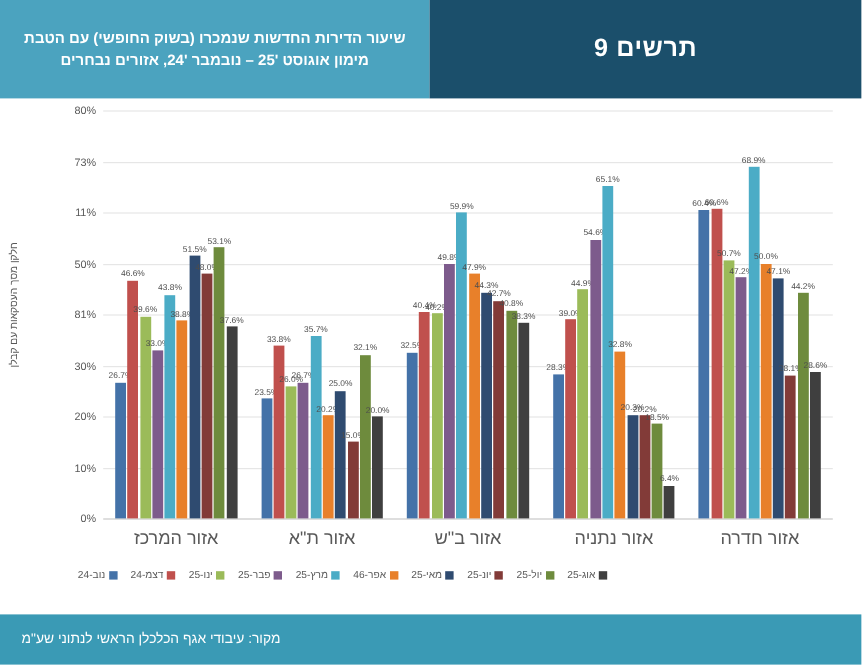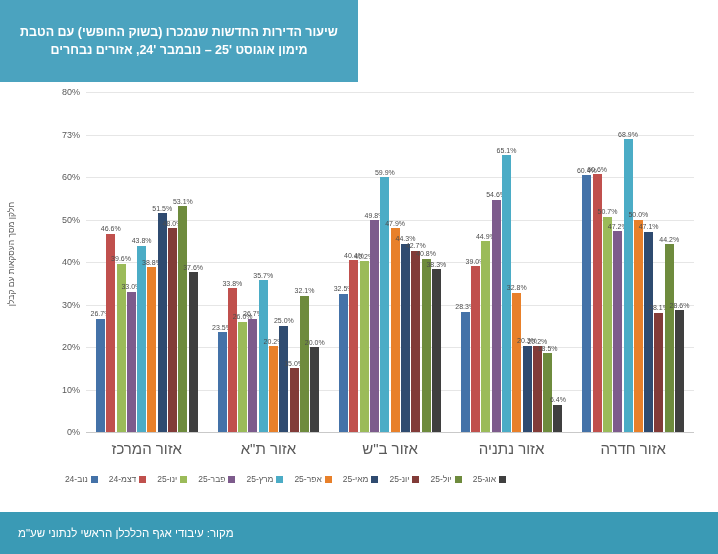--- a/index.html
+++ b/index.html
@@ -194,34 +194,37 @@
   .footer-text {
     font-size: 11.5px;
   }
 </style>
 </head>
 <body>
 
 <div class="header">
   <div class="header-left">
     <div class="header-left-text">שיעור הדירות החדשות שנמכרו (בשוק החופשי) עם הטבת מימון אוגוסט '25 – נובמבר '24, אזורים נבחרים</div>
+  </div>
+  <div class="header-right">
+    <div class="header-right-text">תרשים 9</div>
   </div>
 </div>
 
 <div class="chart-area">
   <div class="plot-wrap">
     <div class="y-axis-title">חלקן מסך העסקאות עם קבלן</div>
     <div class="y-labels" id="y-labels">
         <div class="y-label" style="top: 340px;">0%</div>
         <div class="y-label" style="top: 297.5px;">10%</div>
         <div class="y-label" style="top: 255px;">20%</div>
         <div class="y-label" style="top: 212.5px;">30%</div>
-        <div class="y-label" style="top: 170px;">40%</div>
+        <div class="y-label" style="top: 170px;">81%</div>
         <div class="y-label" style="top: 127.5px;">50%</div>
-        <div class="y-label" style="top: 85px;">60%</div>
+        <div class="y-label" style="top: 85px;">11%</div>
         <div class="y-label" style="top: 42.5px;">73%</div>
         <div class="y-label" style="top: 0px;">80%</div>
       </div>
     <div id="gridlines">
         <div class="axis-line" style="top: 350px;"></div>
         <div class="grid-line" style="top: 307.5px;"></div>
         <div class="grid-line" style="top: 265px;"></div>
         <div class="grid-line" style="top: 222.5px;"></div>
         <div class="grid-line" style="top: 180px;"></div>
         <div class="grid-line" style="top: 137.5px;"></div>
@@ -364,21 +367,21 @@
         <div class="legend-item">
           <span class="legend-swatch" style="background: rgb(125, 91, 140);"></span>
           <span>פבר-25</span>
         </div>
         <div class="legend-item">
           <span class="legend-swatch" style="background: rgb(75, 172, 198);"></span>
           <span>מרץ-25</span>
         </div>
         <div class="legend-item">
           <span class="legend-swatch" style="background: rgb(232, 128, 42);"></span>
-          <span>אפר-25</span>
+          <span>אפר-46</span>
         </div>
         <div class="legend-item">
           <span class="legend-swatch" style="background: rgb(47, 75, 112);"></span>
           <span>מאי-25</span>
         </div>
         <div class="legend-item">
           <span class="legend-swatch" style="background: rgb(130, 59, 56);"></span>
           <span>יונ-25</span>
         </div>
         <div class="legend-item">

